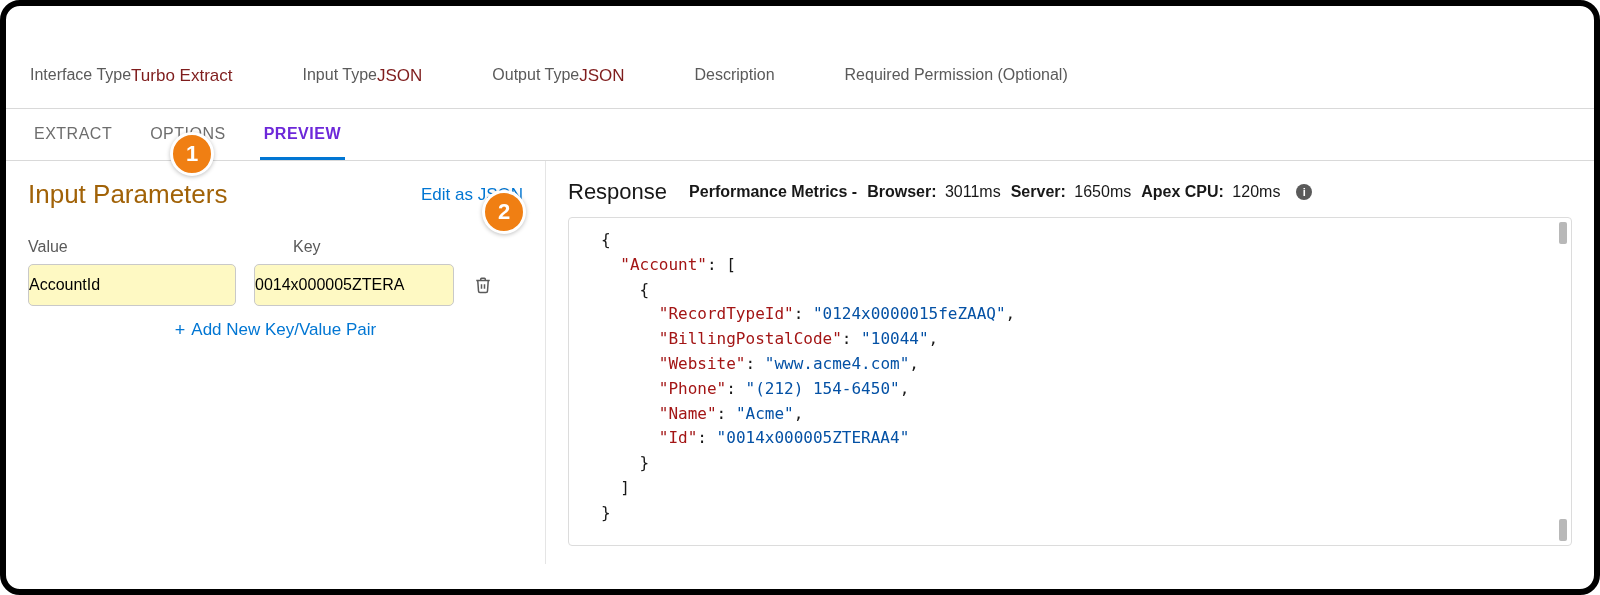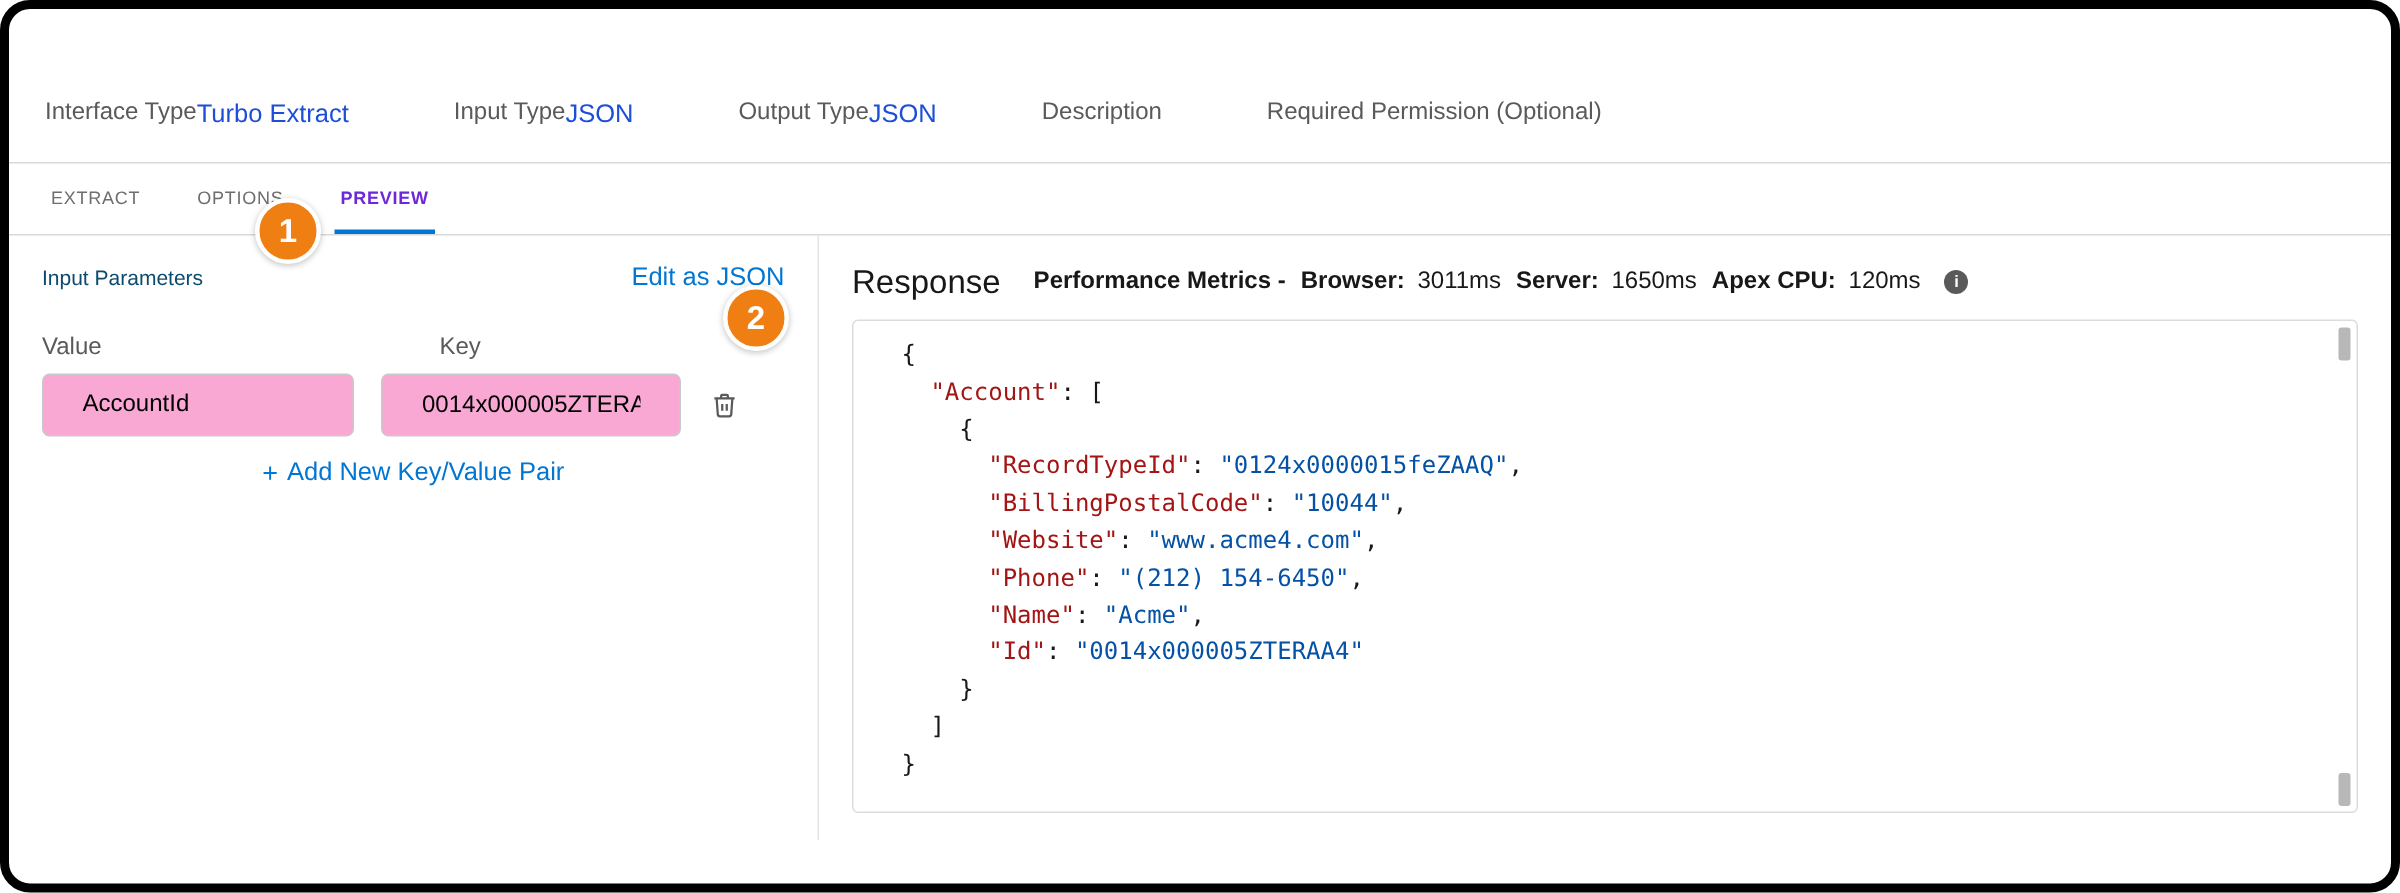--- a/index.html
+++ b/index.html
@@ -17,32 +17,32 @@
 
   
   .summary {
     display: flex;
     gap: 70px;
     padding: 60px 24px 18px 24px;
     border-bottom: 1px solid #d9d9d9;
   }
   .summary .field { display: flex; }
   .summary .label { font-size: 16px; color: #5a5a5a; margin-bottom: 6px; }
-  .summary .value { font-size: 17px; color: #1d4ed8; }
+  .summary .value { font-size: 17px; color: #7f1d1d; }
 
   
   .tabs {
     display: flex;
     gap: 30px;
     padding: 0 24px;
     border-bottom: 1px solid #d9d9d9;
   }
   .tab {
     padding: 16px 4px 14px 4px;
-    font-size: 12px;
+    font-size: 16px;
     letter-spacing: 0.5px;
     color: #6d6d6d;
     cursor: pointer;
     border-bottom: 3px solid transparent;
     text-transform: uppercase;
   }
   .tab.active {
     color: #6d28d9;
     font-weight: 600;
     border-bottom-color: #0176d3;
@@ -58,36 +58,36 @@
     border-right: 1px solid #e5e5e5;
     padding: 18px 22px;
     position: relative;
   }
   .left-header {
     display: flex;
     align-items: center;
     justify-content: space-between;
     margin-bottom: 28px;
   }
-  .left h2 { font-size: 14px; font-weight: 400; color: #0c4a6e; }
+  .left h2 { font-size: 26px; font-weight: 400; color: #a16207; }
   .edit-link { color: #0176d3; font-size: 17px; cursor: pointer; }
 
   .kv-header { display: flex; margin-bottom: 8px; }
   .kv-header .col { font-size: 16px; color: #5a5a5a; }
   .kv-header .key-col   { width: 230px; }
   .kv-header .value-col { flex: 1; }
 
   .kv-row { display: flex; align-items: center; gap: 18px; margin-bottom: 14px; }
   .kv-row input {
     height: 42px;
-    padding: 0 26px;
+    padding: 0 0;
     font-size: 16px;
     border: 1px solid #c9c9c9;
     border-radius: 5px;
-    background: #f9a8d4;
+    background: #fef9c3;
   }
   .kv-row .key-input   { width: 208px; }
   .kv-row .value-input { width: 200px; }
   .trash {
     width: 22px; height: 22px;
     cursor: pointer;
     color: #5a5a5a;
     display: flex; align-items: center; justify-content: center;
   }
 

